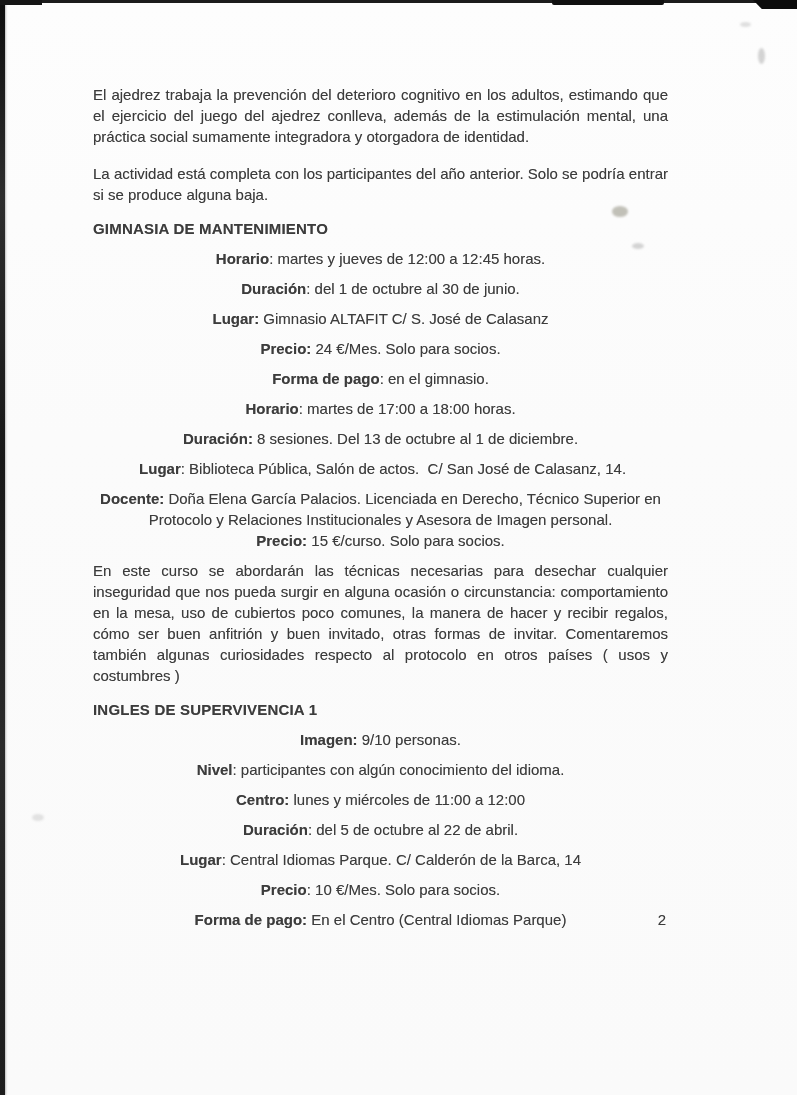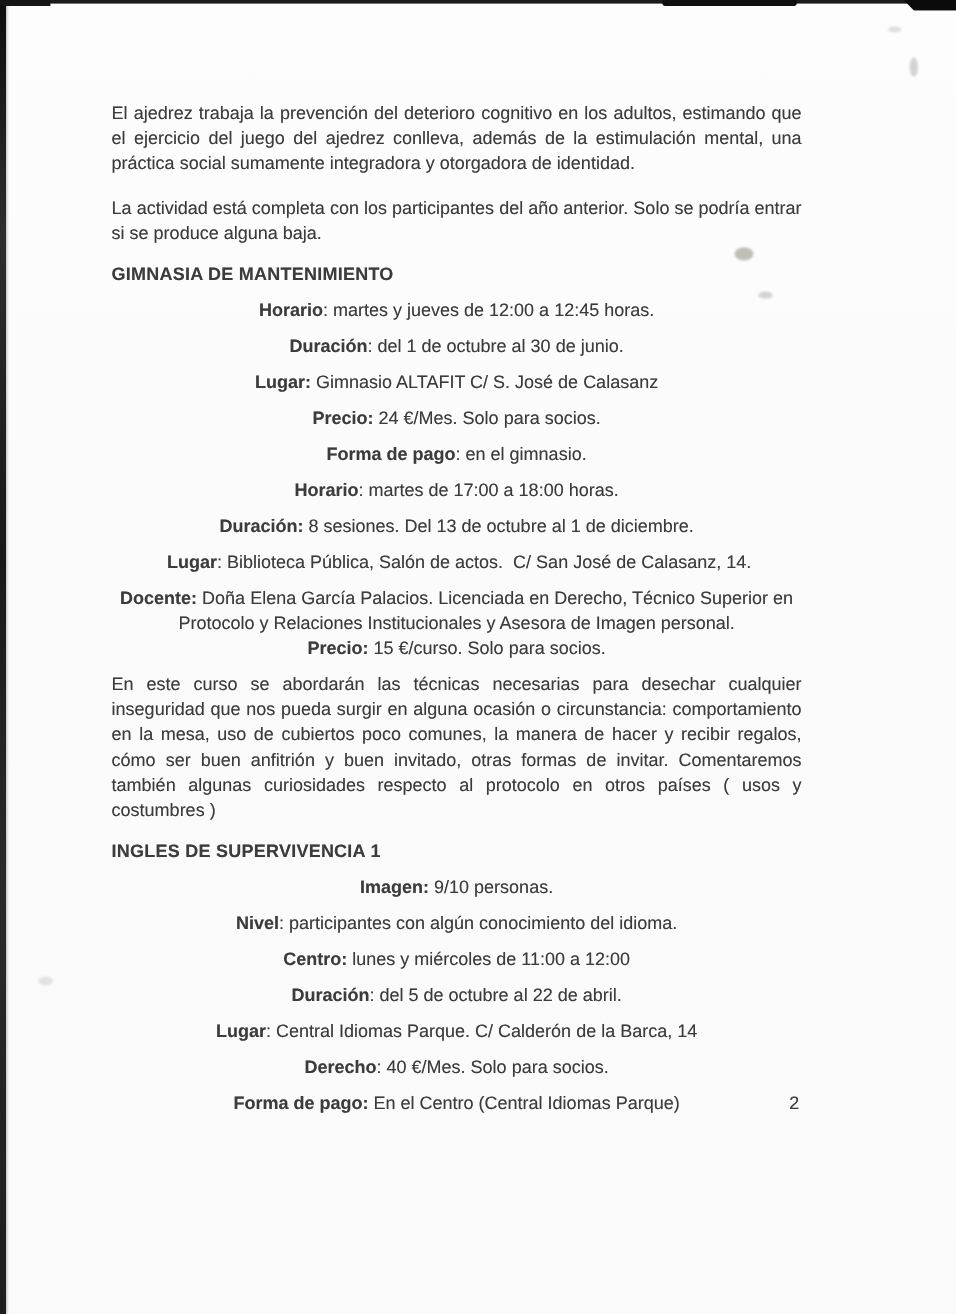--- a/index.html
+++ b/index.html
@@ -84,16 +84,16 @@
       <div class="blk field"><span> </span><span class="b">Lugar</span><span>: Biblioteca Pública, Salón de actos.  C/ San José de Calasanz, 14.</span></div>
       <div class="blk field justify"><span class="b">Docente:</span><span> Doña Elena García Palacios. Licenciada en Derecho, Técnico Superior en Protocolo y Relaciones Institucionales y Asesora de Imagen personal.
 </span><span class="b">Precio:</span><span> 15 €/curso. Solo para socios.</span></div>
       <div class="blk paragraph justify"><span>En este curso se abordarán las técnicas necesarias para desechar cualquier inseguridad que nos pueda surgir en alguna ocasión o circunstancia: comportamiento en la mesa, uso de cubiertos poco comunes, la manera de hacer y recibir regalos, cómo ser buen anfitrión y buen invitado, otras formas de invitar. Comentaremos también algunas curiosidades respecto al protocolo en otros países ( usos y costumbres )</span></div>
       <div class="blk heading"><span class="hd">INGLES DE SUPERVIVENCIA 1</span></div>
       <div class="blk field"><span class="b">Imagen:</span><span> 9/10 personas.</span></div>
       <div class="blk field"><span class="b">Nivel</span><span>: participantes con algún conocimiento del idioma.</span></div>
       <div class="blk field"><span class="b">Centro:</span><span> lunes y miércoles de 11:00 a 12:00</span></div>
       <div class="blk field"><span class="b">Duración</span><span>: del 5 de octubre al 22 de abril.</span></div>
       <div class="blk field"><span class="b">Lugar</span><span>: Central Idiomas Parque. C/ Calderón de la Barca, 14</span></div>
-      <div class="blk field"><span class="b">Derecho</span><span>: 40 €/Mes. Solo para socios.</span></div>
+      <div class="blk field"><span class="b">Precio</span><span>: 10 €/Mes. Solo para socios.</span></div>
       <div class="blk field"><span class="b">Forma de pago:</span><span> En el Centro (Central Idiomas Parque)</span><span class="pagenum">2</span></div>
     </div>
 </div>
 
 </body></html>

